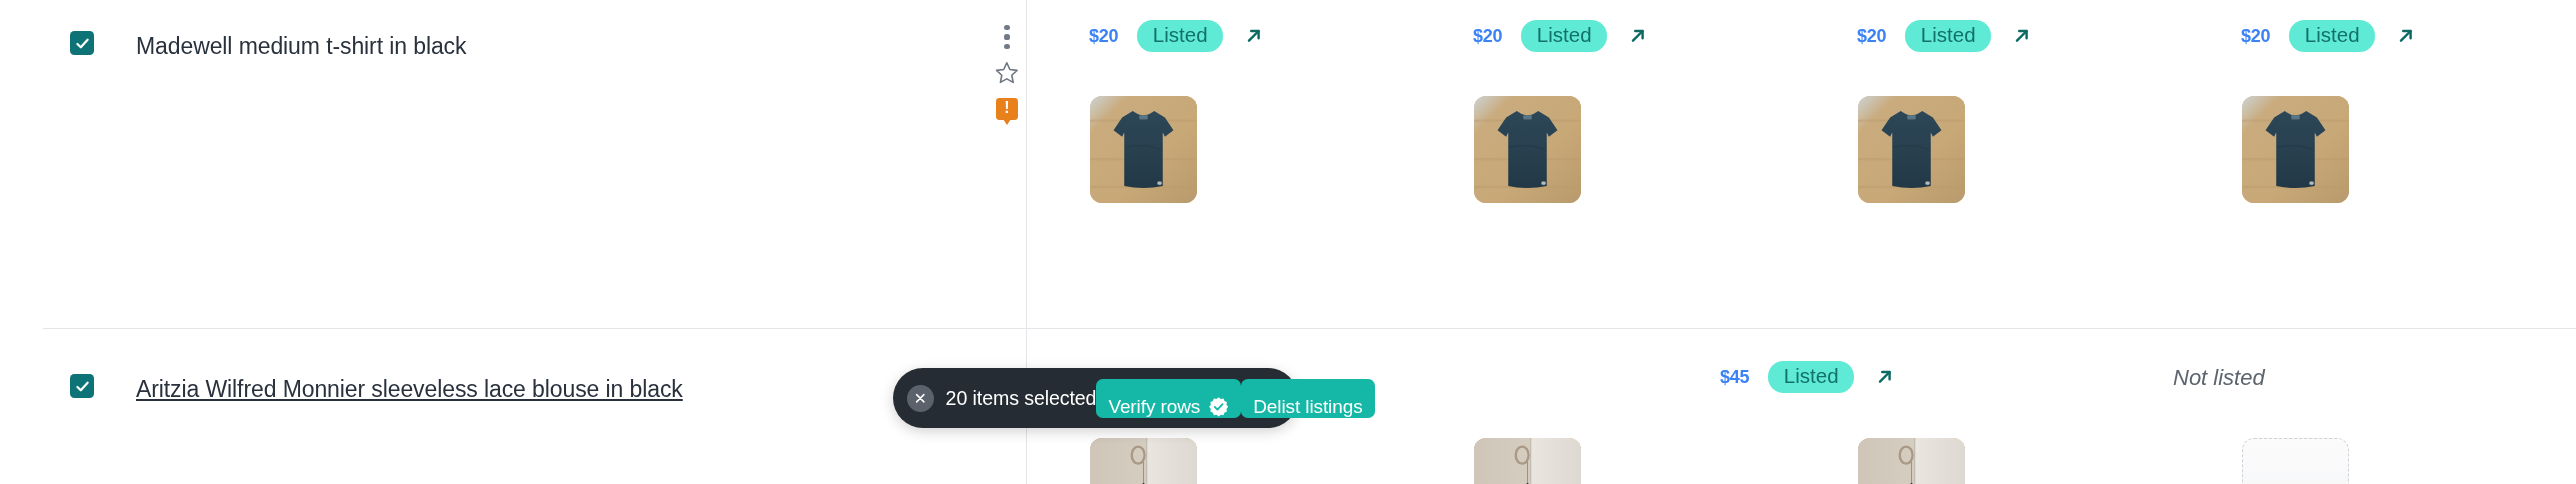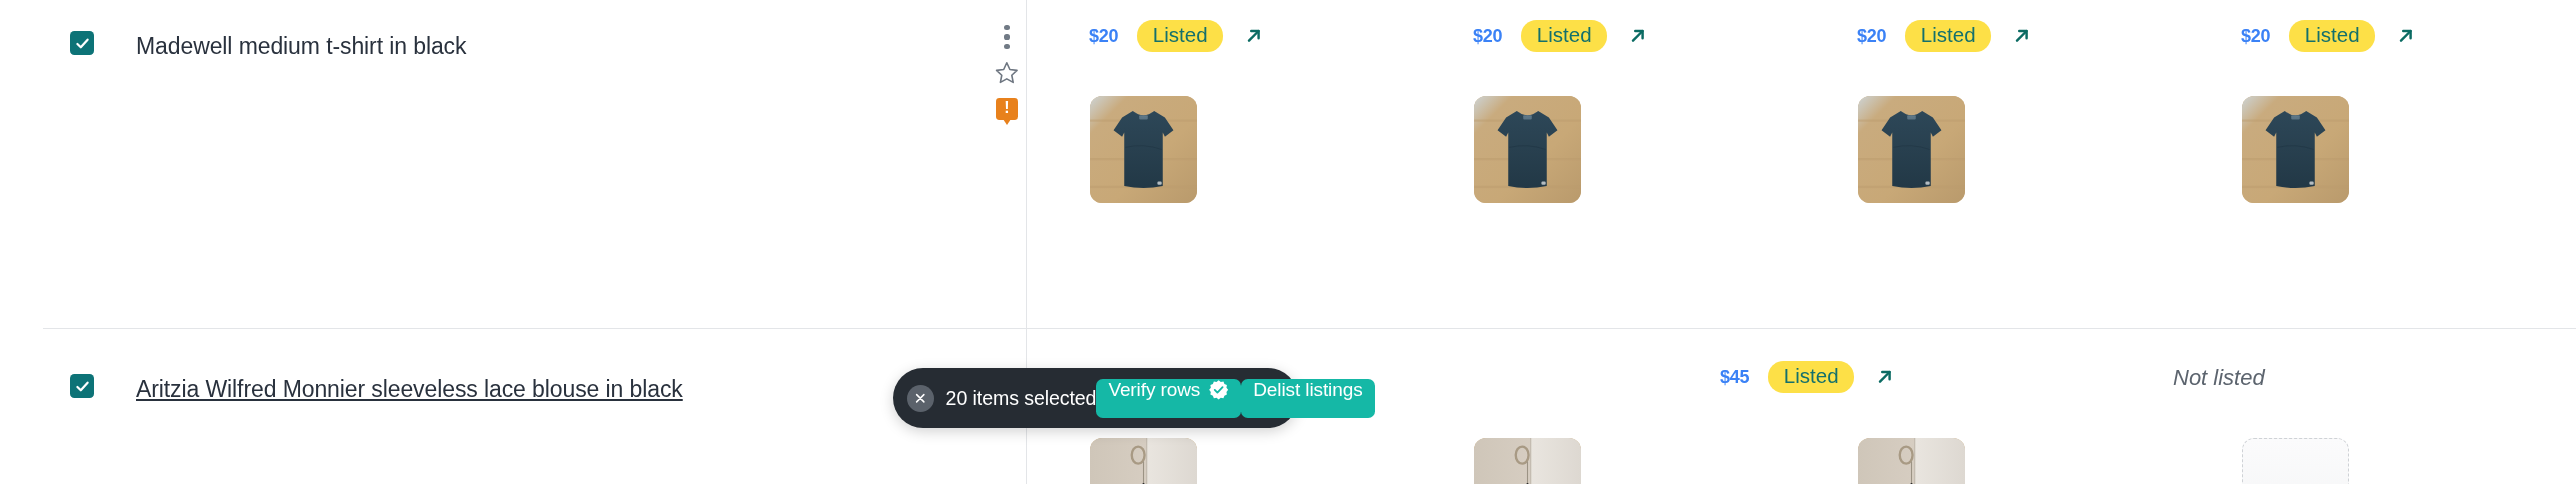--- a/index.html
+++ b/index.html
@@ -124,21 +124,21 @@
     gap: 0;
     height: 34px;
   }
   .price {
     font-size: 18px;
     color: #3b82f6;
     font-weight: 700;
     letter-spacing: -0.2px;
   }
   .status-pill {
-    background: #fde047;
+    background: #5eead4;
     color: #14706c;
     font-size: 20.5px;
     border-radius: 15.4px;
     padding: 5.1px 15.4px 6.8px 15.4px;
     line-height: 1;
     white-space: nowrap;
   }
   .ext-link {
     display: inline-flex;
     align-items: center;
@@ -214,21 +214,21 @@
   .bar-btn {
     background: #15b8a6;
     color: #ffffff;
     border: none;
     border-radius: 6.8px;
     font-family: "Liberation Sans", sans-serif;
     font-size: 19px;
     height: 39px;
     padding: 0 12px;
     display: inline-flex;
-    align-items: flex-start;
+    align-items: flex-end;
     gap: 7.7px;
     cursor: pointer;
     white-space: nowrap;
     letter-spacing: -0.1px;
   }
   .bar-btn + .bar-btn { margin-left: 0; }
 </style>
 </head>
 <body>
 

